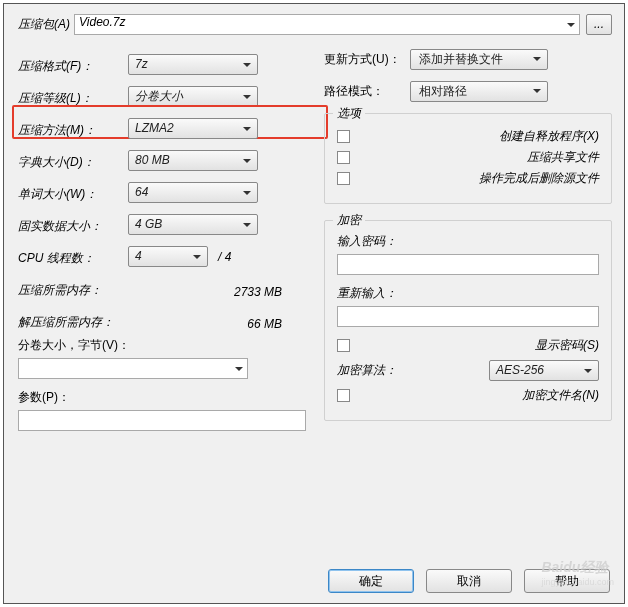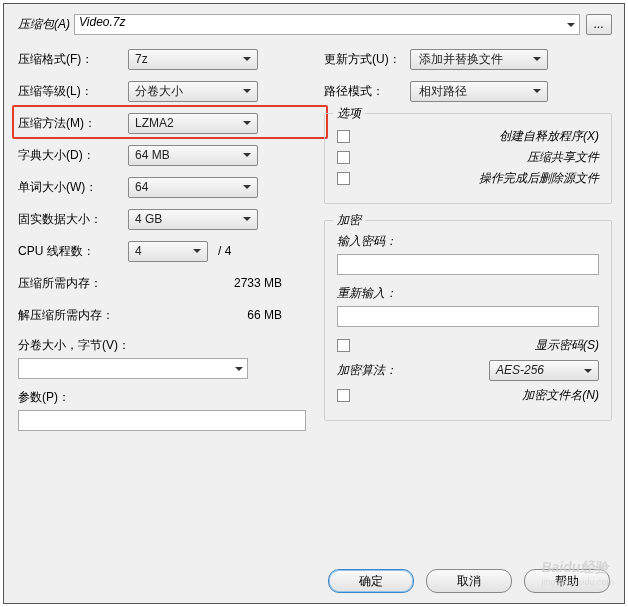--- a/index.html
+++ b/index.html
@@ -56,22 +56,23 @@
   .body {
     display: flex;
     padding: 4px 12px 0 14px;
     gap: 18px;
   }
   .col { flex: 1; }
   .col.left { max-width: 302px; }
 
   .formrow {
     display: flex;
-    align-items: center;
+    align-items: flex-end;
     min-height: 32px;
+    font-style: italic;
   }
   .formrow .label { width: 110px; }
   .formrow .ctrl { flex: 1; display: flex; align-items: center; }
 
   .select {
     width: 130px; height: 21px;
     border: 1px solid #888;
     background: linear-gradient(#fafafa, #e2e2e2);
     position: relative;
     padding: 0 18px 0 6px;
@@ -142,21 +143,21 @@
 
   .footer {
     position: absolute;
     bottom: 10px; right: 14px;
     display: flex; gap: 12px;
   }
   .btn {
     width: 86px; height: 24px;
     border: 1px solid #888;
     background: linear-gradient(#fafafa, #e2e2e2);
-    border-radius: 11px;
+    border-radius: 3px;
     cursor: pointer;
     line-height: 22px;
     text-align: center;
   }
   .btn.primary { border: 1px solid #3c87c7; box-shadow: 0 0 0 1px #8fc3ee inset; }
 
   .wm {
     position: absolute;
     right: 10px; bottom: 16px;
     color: #cfcfcf;
@@ -218,21 +219,21 @@
             <span>LZMA2</span>
             <span class="dd-arrow"></span>
           </div>
         </div>
       </div>
 
       <div class="formrow">
         <div class="label">字典大小(D)：</div>
         <div class="ctrl">
           <div class="select">
-            <span>64 MB</span>
+            <span>80 MB</span>
             <span class="dd-arrow"></span>
           </div>
         </div>
       </div>
 
       <div class="formrow">
         <div class="label">单词大小(W)：</div>
         <div class="ctrl">
           <div class="select">
             <span>64</span>

